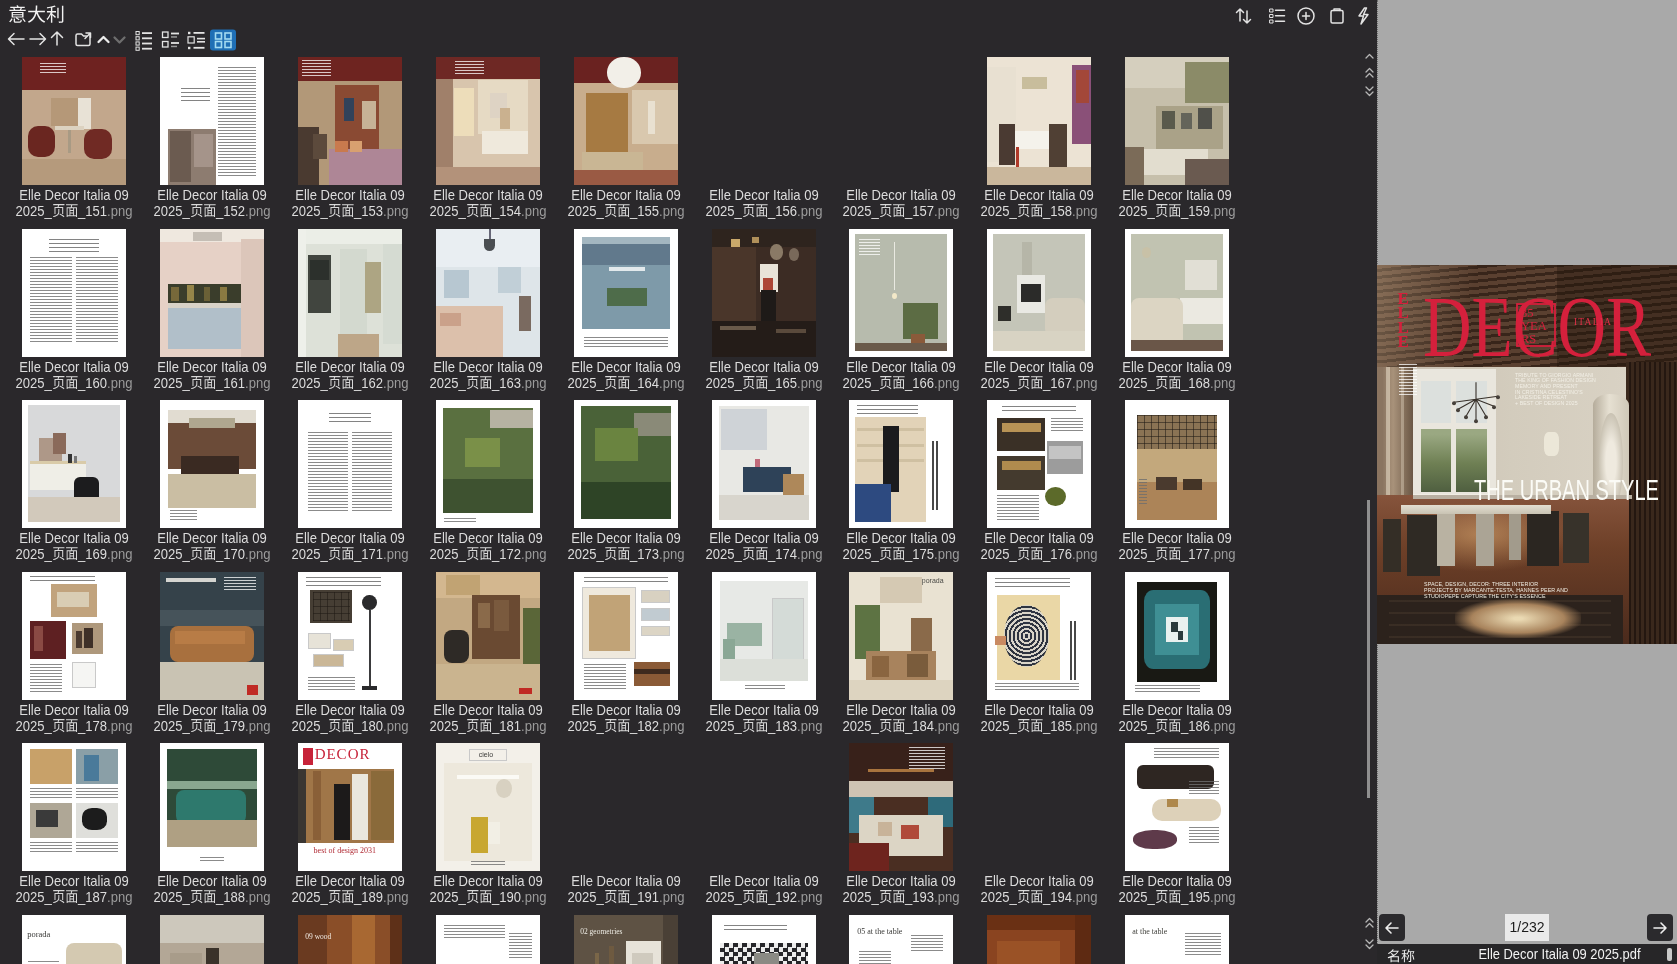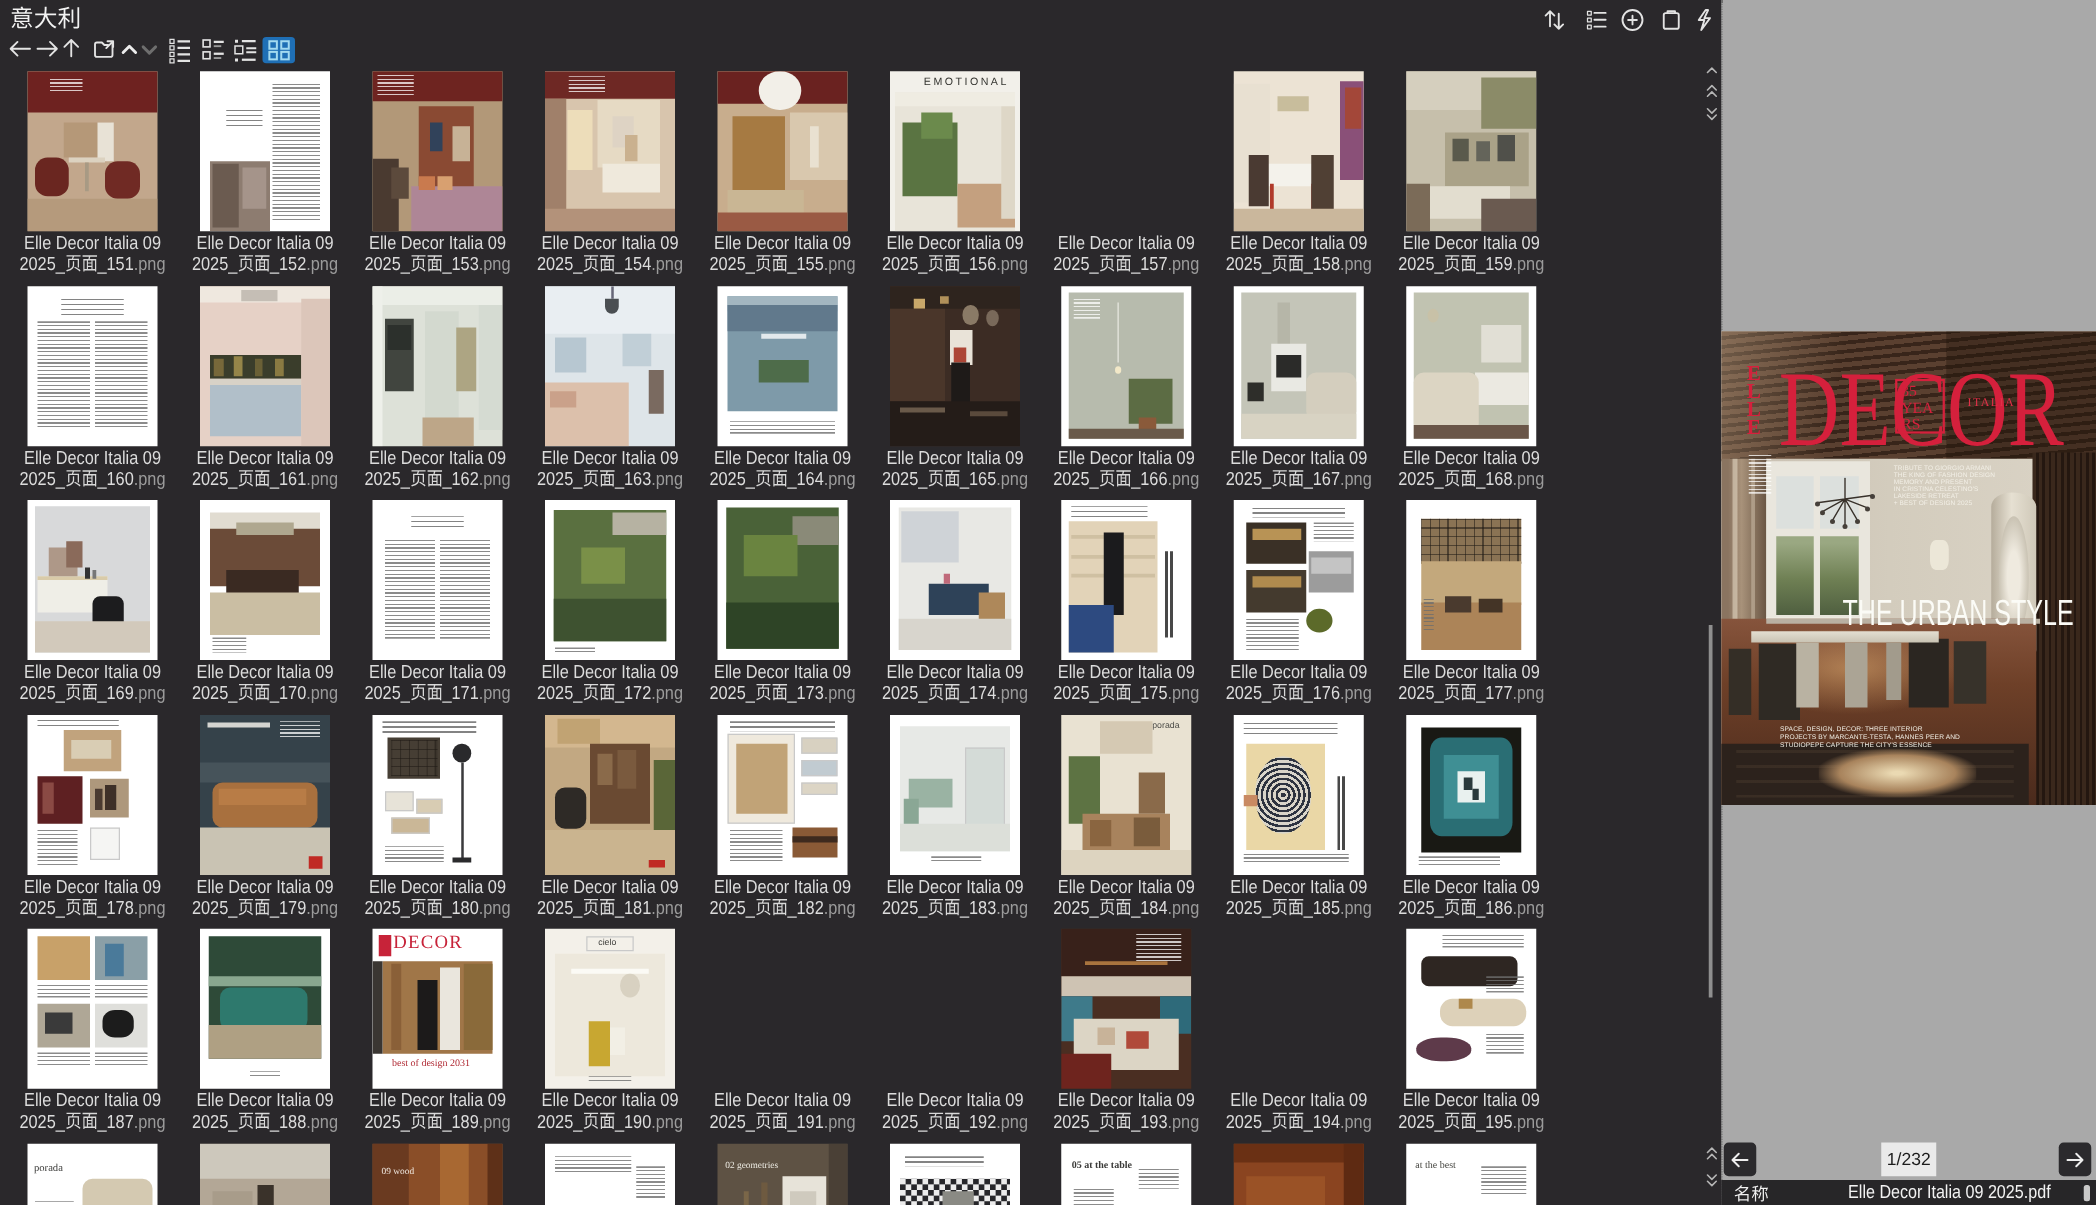--- a/index.html
+++ b/index.html
@@ -180,29 +180,20 @@
       <i class="e" style="left:8%;top:74%;width:58%;height:16%;background:#c9b694;"></i>
       <i class="e" style="left:0%;top:88%;width:100%;height:12%;background:#9a5a44;"></i>
     </div>
     <div class="cap" style="left:558px;top:186.6px;">
       <div>Elle Decor Italia 09</div>
       <div>2025_<svg width="30" height="15" viewBox="0 0 2000 1000" style="overflow:visible;vertical-align:-2px">
           <path transform="translate(0,860)" fill="#d9d9d9" d="M464 -462V-281C464 -174 421 -55 50 19C66 35 87 64 96 80C485 -4 541 -143 541 -280V-462ZM545 -110C661 -56 812 27 885 83L932 23C854 -32 703 -111 589 -161ZM171 -595V-128H248V-525H760V-130H839V-595H478C497 -630 517 -673 535 -715H935V-785H74V-715H449C437 -676 419 -631 403 -595Z"></path>
           <path transform="translate(1000,860)" fill="#d9d9d9" d="M389 -334H601V-221H389ZM389 -395V-506H601V-395ZM389 -160H601V-43H389ZM58 -774V-702H444C437 -661 426 -614 416 -576H104V80H176V27H820V80H896V-576H493L532 -702H945V-774ZM176 -43V-506H320V-43ZM820 -43H670V-506H820Z"></path>
         </svg>_155<span class="ext">.png</span></div>
     </div>
-    <div class="th" style="left:712px;top:57px;background:#f2f0ea">
-      <b style="position:absolute;left:26%;top:3.5%;font-family:'Liberation Sans',sans-serif;font-weight:normal;font-size:8.5px;line-height:1;color:#33332f;letter-spacing:2px;white-space:nowrap">EMOTIONAL</b>
-      <i class="e" style="left:4%;top:13%;width:92%;height:87%;background:#e8e4d9;"></i>
-      <i class="e" style="left:10%;top:32%;width:42%;height:46%;background:#5a7442;"></i>
-      <i class="e" style="left:24%;top:26%;width:24%;height:16%;background:#6b8a4c;"></i>
-      <i class="e" style="left:52%;top:70%;width:44%;height:28%;background:#c4a07f;"></i>
-      <i class="e" style="left:86%;top:16%;width:10%;height:76%;background:#ded7c7;"></i>
-      <i class="e" style="left:4%;top:13%;width:92%;height:9%;background:#efece2;"></i>
-    </div>
     <div class="cap" style="left:696px;top:186.6px;">
       <div>Elle Decor Italia 09</div>
       <div>2025_<svg width="30" height="15" viewBox="0 0 2000 1000" style="overflow:visible;vertical-align:-2px">
           <path transform="translate(0,860)" fill="#d9d9d9" d="M464 -462V-281C464 -174 421 -55 50 19C66 35 87 64 96 80C485 -4 541 -143 541 -280V-462ZM545 -110C661 -56 812 27 885 83L932 23C854 -32 703 -111 589 -161ZM171 -595V-128H248V-525H760V-130H839V-595H478C497 -630 517 -673 535 -715H935V-785H74V-715H449C437 -676 419 -631 403 -595Z"></path>
           <path transform="translate(1000,860)" fill="#d9d9d9" d="M389 -334H601V-221H389ZM389 -395V-506H601V-395ZM389 -160H601V-43H389ZM58 -774V-702H444C437 -661 426 -614 416 -576H104V80H176V27H820V80H896V-576H493L532 -702H945V-774ZM176 -43V-506H320V-43ZM820 -43H670V-506H820Z"></path>
         </svg>_156<span class="ext">.png</span></div>
     </div>
     <div class="cap" style="left:833px;top:186.6px;">
       <div>Elle Decor Italia 09</div>
       <div>2025_<svg width="30" height="15" viewBox="0 0 2000 1000" style="overflow:visible;vertical-align:-2px">
@@ -839,31 +830,31 @@
       <i class="e" style="left:20%;top:30%;width:4%;height:70%;background:#7a6648;"></i>
       <i class="e" style="left:34%;top:24%;width:4%;height:76%;background:#6e5a40;"></i>
       <b style="position:absolute;left:6%;top:10%;font-family:'Liberation Serif',serif;font-weight:normal;font-size:7.5px;line-height:1;color:#eceae2;white-space:nowrap">02 geometries</b>
     </div>
     <div class="th" style="left:712px;top:915px;background:#ffffff">
       <i class="e tll" style="left:12%;top:8%;width:60%;height:6%;"></i>
       <i class="e checks" style="left:8%;top:22%;width:84%;height:32%;"></i>
       <i class="e" style="left:40%;top:30%;width:24%;height:12%;background:#8a8a84;"></i>
     </div>
     <div class="th" style="left:849px;top:915px;background:#ffffff">
-      <b style="position:absolute;left:8%;top:10%;font-family:'Liberation Serif',serif;font-weight:bold;font-size:8px;line-height:1;color:#3a3a38;white-space:nowrap">05 at the table</b>
+      <b style="position:absolute;left:8%;top:10%;font-family:'Liberation Serif',serif;font-weight:normal;font-size:8px;line-height:1;color:#3a3a38;white-space:nowrap">05 at the table</b>
       <i class="e tl" style="left:10%;top:28%;width:30%;height:12%;"></i>
       <i class="e tl" style="left:60%;top:16%;width:30%;height:12%;"></i>
     </div>
     <div class="th" style="left:987px;top:915px;background:#8a4420">
       <i class="e" style="left:10%;top:20%;width:60%;height:80%;background:#9a5226;"></i>
       <i class="e" style="left:0%;top:0%;width:100%;height:12%;background:#6a3014;"></i>
       <i class="e" style="left:85%;top:0%;width:15%;height:100%;background:#5e2a12;"></i>
     </div>
     <div class="th" style="left:1125px;top:915px;background:#ffffff">
-      <b style="position:absolute;left:7%;top:10%;font-family:'Liberation Serif',serif;font-weight:normal;font-size:8px;line-height:1;color:#44443f;white-space:nowrap">at the best</b>
+      <b style="position:absolute;left:7%;top:10%;font-family:'Liberation Serif',serif;font-weight:normal;font-size:8px;line-height:1;color:#44443f;white-space:nowrap">at the table</b>
       <i class="e tl" style="left:58%;top:14%;width:34%;height:18%;"></i>
     </div>
     <div style="position:absolute;left:1377px;top:0;width:300px;height:964px;background:#a9a9a9;border-left:1px dotted #6c6c6c"></div>
     <div id="cover">
       <i class="e" style="left:0;top:0;width:100%;height:27.5%;background:repeating-linear-gradient(174deg,#5a4030 0 4px,#38251a 4px 7px)"></i>
       <i class="e" style="left:60%;top:0;width:40%;height:27.5%;background:rgba(30,18,10,.35)"></i>
       <i class="e" style="left:0;top:0;width:55%;height:27.5%;background:linear-gradient(100deg,rgba(225,200,165,.34),rgba(225,200,165,0) 55%)"></i>
       <i class="e" style="left:12%;top:27%;width:73%;height:34.5%;background:linear-gradient(90deg,#cbc2b4,#d3ccbd 45%,#d9d2c4)"></i>
       <i class="e" style="left:0;top:27%;width:12%;height:73%;background:linear-gradient(90deg,#8a7460 15%,#a8927a 45%,#6a5644)"></i>
       <i class="e" style="left:3%;top:27%;width:1.2%;height:60%;background:rgba(240,230,210,.5)"></i>

